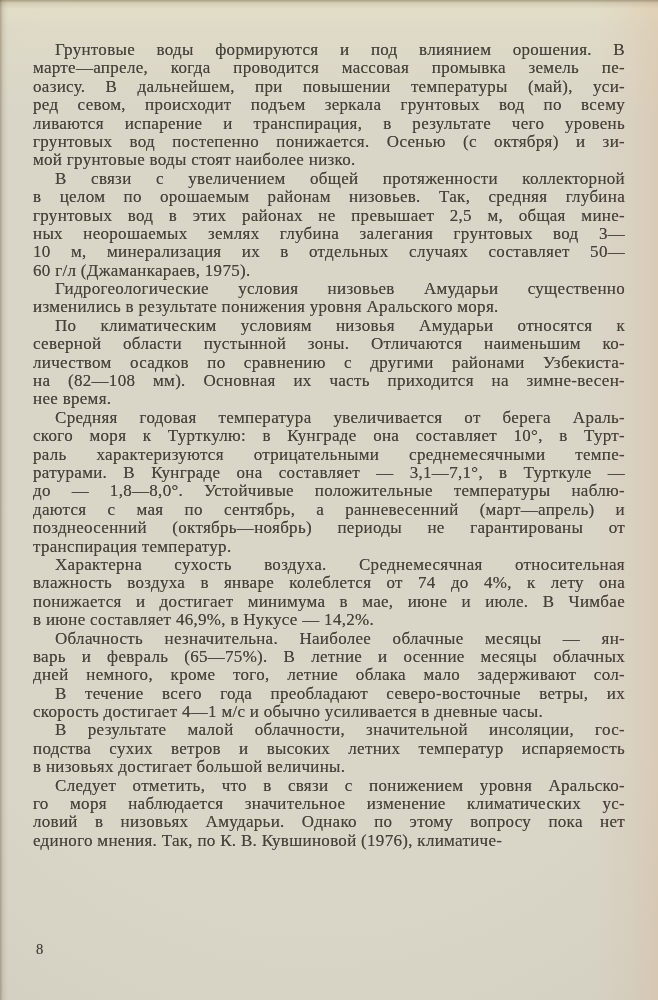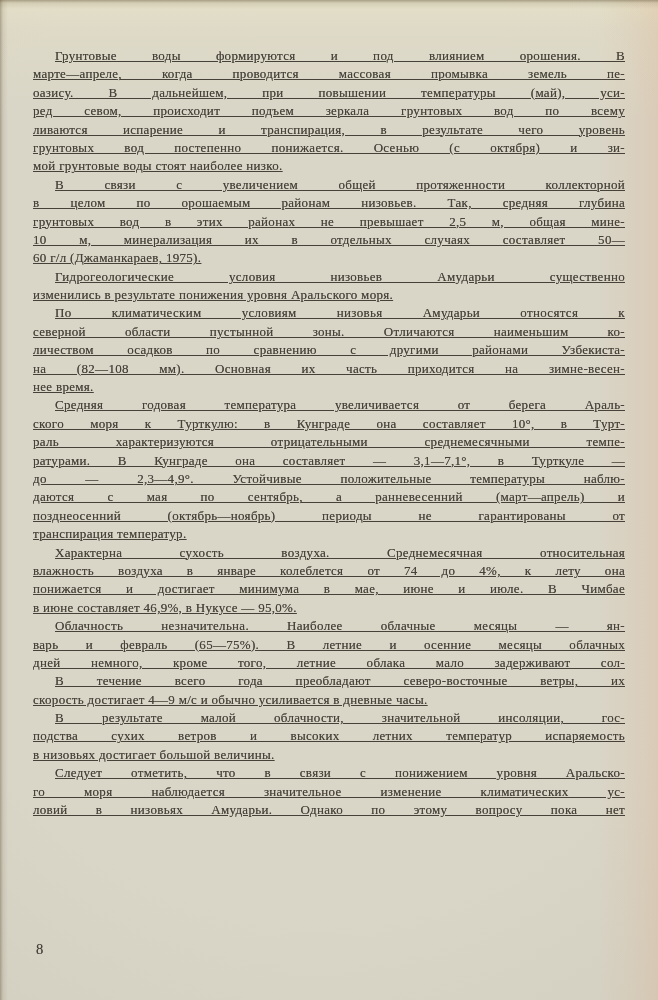--- a/index.html
+++ b/index.html
@@ -25,29 +25,28 @@
       linear-gradient(to left, rgba(221,166,126,0.22) 0px, rgba(221,166,126,0.10) 26px, rgba(221,166,126,0) 60px),
       
       linear-gradient(to bottom, rgba(238,232,200,0.55) 0px, rgba(238,232,200,0.25) 30px, rgba(238,232,200,0) 120px),
       
       radial-gradient(ellipse 120% 90% at 48% 42%, var(--paper, #d9d5c7) 55%, #cfcbbc 100%);
     background-color: var(--paper, #d9d5c7);
   }
   .text-block {
     position: absolute;
     left: 33px;
-    top: 47px;
+    top: 41px;
     width: 592px;
     font-family: "Liberation Serif", "DejaVu Serif", serif;
-    font-size: 13px;
+    font-size: 17px;
     line-height: 18.4px;
     letter-spacing: 0.3px;
     color: var(--ink, #46423a);
     text-shadow: 0 0 0.5px rgba(70, 64, 52, 0.65);
-    text-decoration: underline;
   }
   p.para {
     margin: 0;
     padding: 0;
   }
   .line {
     display: block;
     height: 18.4px;
     text-align: justify;
     text-align-last: justify;
@@ -81,64 +80,66 @@
         <span class="line">оазису. В дальнейшем, при повышении температуры (май), уси-</span>
         <span class="line">ред севом, происходит подъем зеркала грунтовых вод по всему</span>
         <span class="line">ливаются испарение и транспирация, в результате чего уровень</span>
         <span class="line">грунтовых вод постепенно понижается. Осенью (с октября) и зи-</span>
         <span class="line last">мой грунтовые воды стоят наиболее низко.</span>
       </p>
       <p class="para">
         <span class="line first">В связи с увеличением общей протяженности коллекторной</span>
         <span class="line">в целом по орошаемым районам низовьев. Так, средняя глубина</span>
         <span class="line">грунтовых вод в этих районах не превышает 2,5 м, общая мине-</span>
+        <span class="line">ных неорошаемых землях глубина залегания грунтовых вод 3—</span>
         <span class="line">10 м, минерализация их в отдельных случаях составляет 50—</span>
         <span class="line last">60 г/л (Джаманкараев, 1975).</span>
       </p>
       <p class="para">
         <span class="line first">Гидрогеологические условия низовьев Амударьи существенно</span>
         <span class="line last">изменились в результате понижения уровня Аральского моря.</span>
       </p>
       <p class="para">
         <span class="line first">По климатическим условиям низовья Амударьи относятся к</span>
         <span class="line">северной области пустынной зоны. Отличаются наименьшим ко-</span>
         <span class="line">личеством осадков по сравнению с другими районами Узбекиста-</span>
         <span class="line">на (82—108 мм). Основная их часть приходится на зимне-весен-</span>
         <span class="line last">нее время.</span>
       </p>
       <p class="para">
         <span class="line first">Средняя годовая температура увеличивается от берега Араль-</span>
         <span class="line">ского моря к Турткулю: в Кунграде она составляет 10°, в Турт-</span>
         <span class="line">раль характеризуются отрицательными среднемесячными темпе-</span>
         <span class="line">ратурами. В Кунграде она составляет — 3,1—7,1°, в Турткуле —</span>
-        <span class="line">до — 2,3—4,9°. Устойчивые положительные температуры наблю-</span>
+        <span class="line">до — 1,8—8,0°. Устойчивые положительные температуры наблю-</span>
         <span class="line">даются с мая по сентябрь, а ранневесенний (март—апрель) и</span>
         <span class="line">позднеосенний (октябрь—ноябрь) периоды не гарантированы от</span>
         <span class="line last">транспирация температур.</span>
       </p>
       <p class="para">
         <span class="line first">Характерна сухость воздуха. Среднемесячная относительная</span>
         <span class="line">влажность воздуха в январе колеблется от 74 до 4%, к лету она</span>
         <span class="line">понижается и достигает минимума в мае, июне и июле. В Чимбае</span>
-        <span class="line last">в июне составляет 46,9%, в Нукусе — 95,0%.</span>
+        <span class="line last">в июне составляет 46,9%, в Нукусе — 14,2%.</span>
       </p>
       <p class="para">
         <span class="line first">Облачность незначительна. Наиболее облачные месяцы — ян-</span>
         <span class="line">варь и февраль (65—75%). В летние и осенние месяцы облачных</span>
         <span class="line">дней немного, кроме того, летние облака мало задерживают сол-</span>
       </p>
       <p class="para">
         <span class="line first">В течение всего года преобладают северо-восточные ветры, их</span>
-        <span class="line last">скорость достигает 4—9 м/с и обычно усиливается в дневные часы.</span>
+        <span class="line last">скорость достигает 4—1 м/с и обычно усиливается в дневные часы.</span>
       </p>
       <p class="para">
         <span class="line first">В результате малой облачности, значительной инсоляции, гос-</span>
         <span class="line">подства сухих ветров и высоких летних температур испаряемость</span>
         <span class="line last">в низовьях достигает большой величины.</span>
       </p>
       <p class="para">
         <span class="line first">Следует отметить, что в связи с понижением уровня Аральско-</span>
         <span class="line">го моря наблюдается значительное изменение климатических ус-</span>
         <span class="line">ловий в низовьях Амударьи. Однако по этому вопросу пока нет</span>
+        <span class="line last">единого мнения. Так, по К. В. Кувшиновой (1976), климатиче-</span>
       </p>
     </div>
   <div class="page-number">8</div>
 </div>
 
 </body></html>

